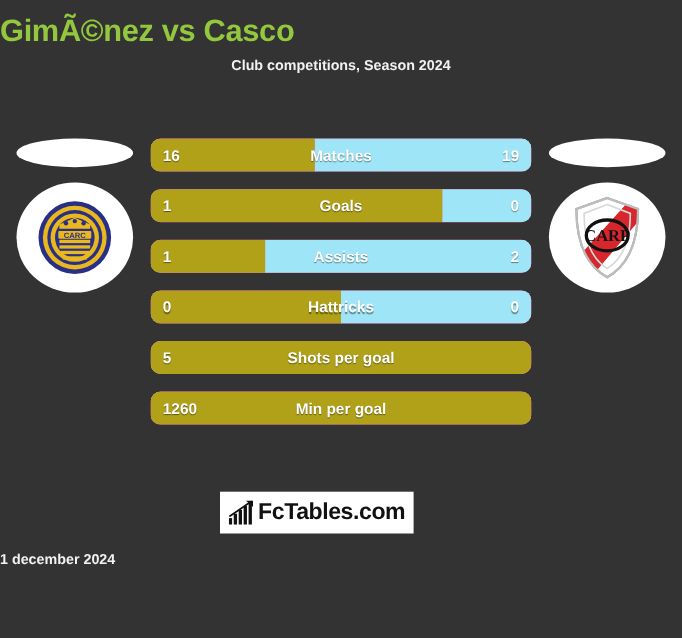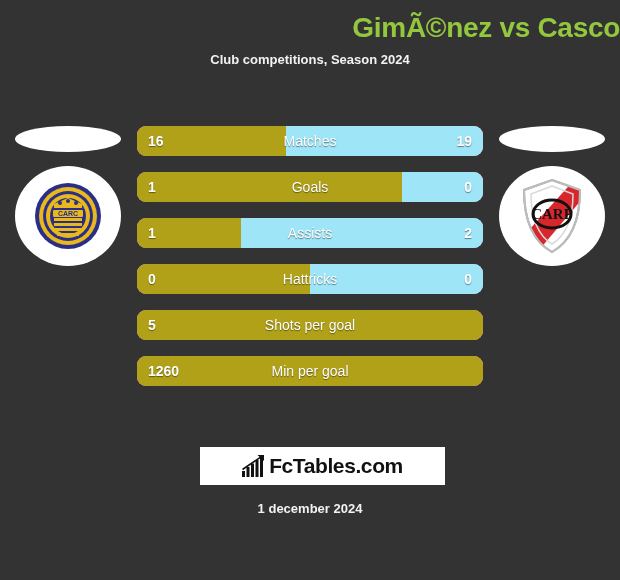--- a/index.html
+++ b/index.html
@@ -14,21 +14,21 @@
     overflow: hidden;
     position: relative;
   }
 
   
   #page-title {
     position: absolute;
     top: 12px;
     left: 0;
     width: 620px;
-    text-align: right;
+    text-align: left;
     color: #93c83e;
     font-size: 28px;
     font-weight: bold;
     letter-spacing: -0.3px;
     white-space: nowrap;
   }
   #page-subtitle {
     position: absolute;
     top: 52px;
     left: 0;
@@ -120,30 +120,30 @@
   .stat-label {
     position: absolute;
     top: 0;
     left: 0;
     width: 100%;
     height: 30px;
     line-height: 30px;
     text-align: center;
     color: #ffffff;
     font-size: 14px;
-    font-weight: normal;
+    font-weight: bold;
     text-shadow: 0 1px 1px rgba(0,0,0,0.45);
   }
 
   
   #site-logo {
     position: absolute;
     left: 200px;
     top: 447px;
-    width: 245px;
+    width: 176px;
     height: 38px;
     background: #ffffff;
     display: flex;
     align-items: center;
     justify-content: center;
   }
   #site-logo-mark {
     width: 24px;
     height: 22px;
     margin-right: 3px;
@@ -155,21 +155,21 @@
     font-weight: bold;
     letter-spacing: -0.4px;
   }
 
   
   #footer-date {
     position: absolute;
     top: 501px;
     left: 0;
     width: 620px;
-    text-align: center;
+    text-align: left;
     color: #f2f2f2;
     font-size: 13px;
     font-weight: bold;
   }
 </style>
 </head>
 <body>
 
 <div id="page-title">GimÃ©nez vs Casco</div>
 <div id="page-subtitle">Club competitions, Season 2024</div>

